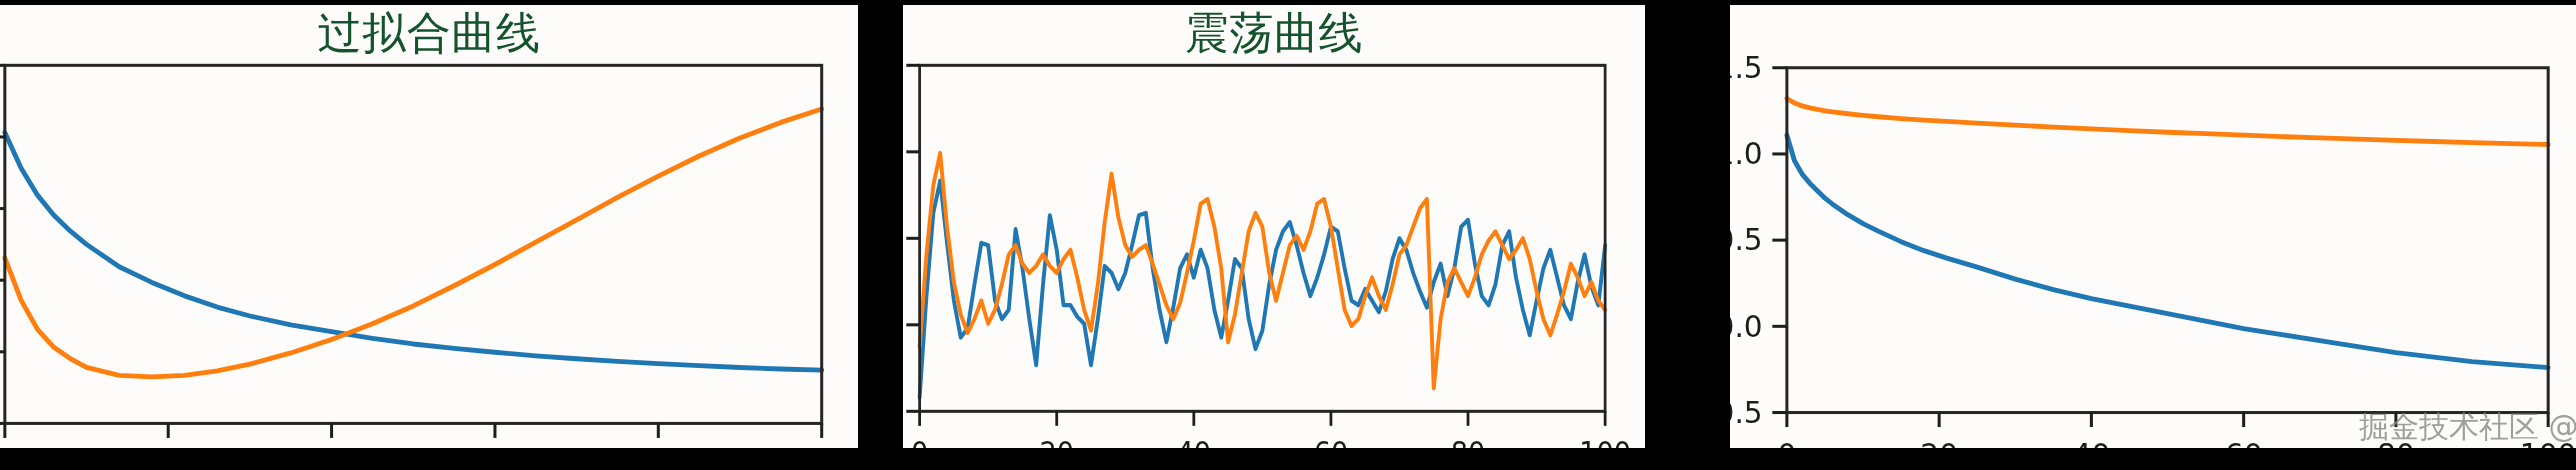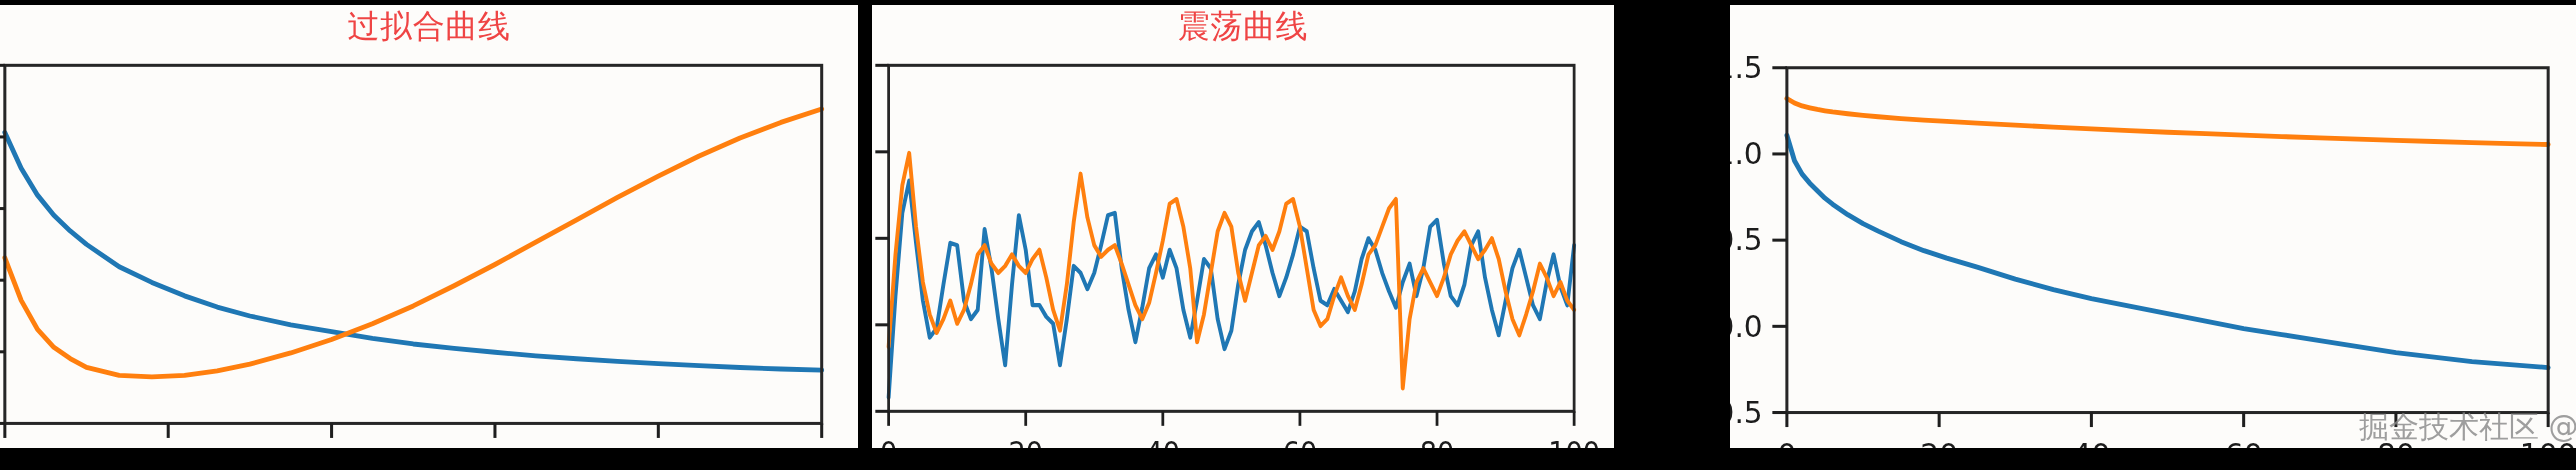--- a/index.html
+++ b/index.html
@@ -22,23 +22,23 @@
   }
   .panel-inner {
     position: absolute;
     inset: 0;
   }
   .panel-title {
     position: absolute;
     top: 8.5px;
     left: 0; right: 0;
     text-align: center;
-    font-size: 32px;
+    font-size: 44px;
     line-height: 1.08;
-    color: #ef4444;
+    color: #14532d;
     font-family: "DejaVu Sans", sans-serif;
     letter-spacing: 0.6px;
     white-space: nowrap;
   }
   .plot-svg {
     position: absolute;
     left: 0; top: 0;
     width: 100%; height: 100%;
     display: block;
   }
@@ -114,21 +114,21 @@
           <line x1="-16" y1="463.2" x2="8" y2="463.2" class="tickmark"></line>
           <line x1="-16" y1="344.8" x2="8" y2="344.8" class="tickmark"></line>
           <line x1="-16" y1="226.39999999999998" x2="8" y2="226.39999999999998" class="tickmark"></line>
           <line x1="-16" y1="108" x2="8" y2="108" class="tickmark"></line>
         </svg>
     </div>
   </div>
 
   <div class="gap" style="left:858px; width:35px;"></div>
 
-  <div class="panel" style="left:872px; width:742px;">
+  <div class="panel" style="left:903px; width:742px;">
     <div class="panel-inner">
       <div class="panel-title">震荡曲线</div>
       <svg class="plot-svg" id="svg-1" viewBox="0 0 1340 777" preserveAspectRatio="none">
           <rect x="30" y="108" width="1238" height="572" fill="#fdfcfa"></rect>
           <polyline points="30.00,657.12 42.38,489.33 54.76,352.05 67.14,298.67 79.52,401.63 91.90,496.96 104.28,557.97 116.66,542.72 129.04,470.27 141.42,401.63 153.80,405.44 166.18,496.96 178.56,527.47 190.94,512.21 203.32,378.75 215.70,443.57 228.08,527.47 240.46,603.73 252.84,470.27 265.22,355.87 277.60,413.07 289.98,504.59 302.36,504.59 314.74,523.65 327.12,535.09 339.50,603.73 351.88,527.47 364.26,439.76 376.64,451.20 389.02,477.89 401.40,451.20 413.78,405.44 426.16,355.87 438.54,352.05 450.92,443.57 463.30,512.21 475.68,565.60 488.06,508.40 500.44,443.57 512.82,420.69 525.20,458.83 537.58,413.07 549.96,443.57 562.34,512.21 574.72,557.97 587.10,496.96 599.48,428.32 611.86,443.57 624.24,527.47 636.62,577.04 649.00,546.53 661.38,470.27 673.76,413.07 686.14,382.56 698.52,367.31 710.90,405.44 723.28,451.20 735.66,489.33 748.04,458.83 760.42,420.69 772.80,374.93 785.18,382.56 797.56,443.57 809.94,496.96 822.32,504.59 834.70,477.89 847.08,496.96 859.46,516.03 871.84,481.71 884.22,428.32 896.60,394.00 908.98,413.07 921.36,451.20 933.74,481.71 946.12,508.40 958.50,466.45 970.88,435.95 983.26,489.33 995.64,443.57 1008.02,374.93 1020.40,363.49 1032.78,435.95 1045.16,489.33 1057.54,504.59 1069.92,470.27 1082.30,405.44 1094.68,382.56 1107.06,458.83 1119.44,512.21 1131.82,554.16 1144.20,496.96 1156.58,443.57 1168.96,413.07 1181.34,458.83 1193.72,504.59 1206.10,527.47 1218.48,466.45 1230.86,420.69 1243.24,474.08 1255.62,504.59 1268.00,405.44" stroke="#1f77b4" class="series-line thin"></polyline>
           <polyline points="30.00,573.23 42.38,420.69 54.76,306.29 67.14,252.91 79.52,374.93 91.90,466.45 104.28,519.84 116.66,550.35 129.04,527.47 141.42,496.96 153.80,535.09 166.18,512.21 178.56,470.27 190.94,420.69 203.32,405.44 215.70,435.95 228.08,451.20 240.46,439.76 252.84,420.69 265.22,439.76 277.60,451.20 289.98,428.32 302.36,413.07 314.74,458.83 327.12,512.21 339.50,546.53 351.88,470.27 364.26,367.31 376.64,287.23 389.02,359.68 401.40,405.44 413.78,424.51 426.16,413.07 438.54,405.44 450.92,435.95 463.30,470.27 475.68,504.59 488.06,527.47 500.44,500.77 512.82,451.20 525.20,397.81 537.58,336.80 549.96,329.17 562.34,374.93 574.72,443.57 587.10,565.60 599.48,519.84 611.86,451.20 624.24,382.56 636.62,352.05 649.00,374.93 661.38,451.20 673.76,496.96 686.14,451.20 698.52,405.44 710.90,390.19 723.28,413.07 735.66,382.56 748.04,336.80 760.42,329.17 772.80,374.93 785.18,443.57 797.56,512.21 809.94,538.91 822.32,527.47 834.70,489.33 847.08,458.83 859.46,489.33 871.84,512.21 884.22,470.27 896.60,420.69 908.98,405.44 921.36,374.93 933.74,344.43 946.12,329.17 958.50,641.87 970.88,527.47 983.26,466.45 995.64,443.57 1008.02,466.45 1020.40,489.33 1032.78,458.83 1045.16,420.69 1057.54,397.81 1069.92,382.56 1082.30,405.44 1094.68,428.32 1107.06,413.07 1119.44,394.00 1131.82,428.32 1144.20,481.71 1156.58,527.47 1168.96,554.16 1181.34,519.84 1193.72,481.71 1206.10,435.95 1218.48,458.83 1230.86,489.33 1243.24,466.45 1255.62,496.96 1268.00,512.21" stroke="#ff7f0e" class="series-line thin"></polyline>
           <rect x="30" y="108" width="1238" height="572" class="spine"></rect>
           <line x1="30" y1="680" x2="30" y2="704" class="tickmark"></line>
           <text x="30" y="766" text-anchor="middle" class="tick-label">0</text>
           <line x1="277.6" y1="680" x2="277.6" y2="704" class="tickmark"></line>

